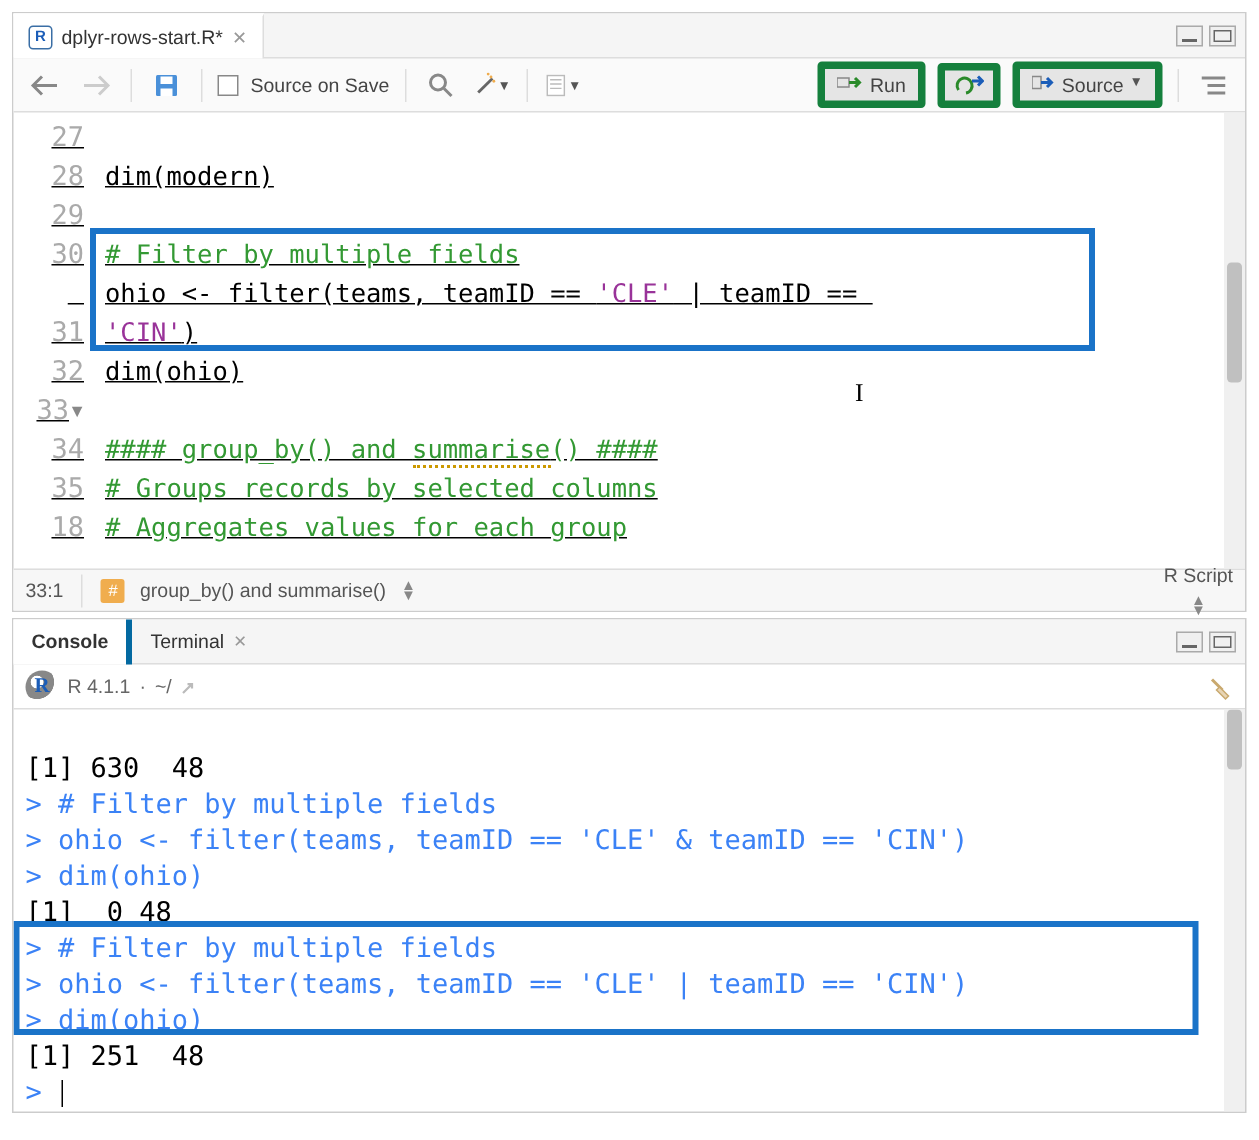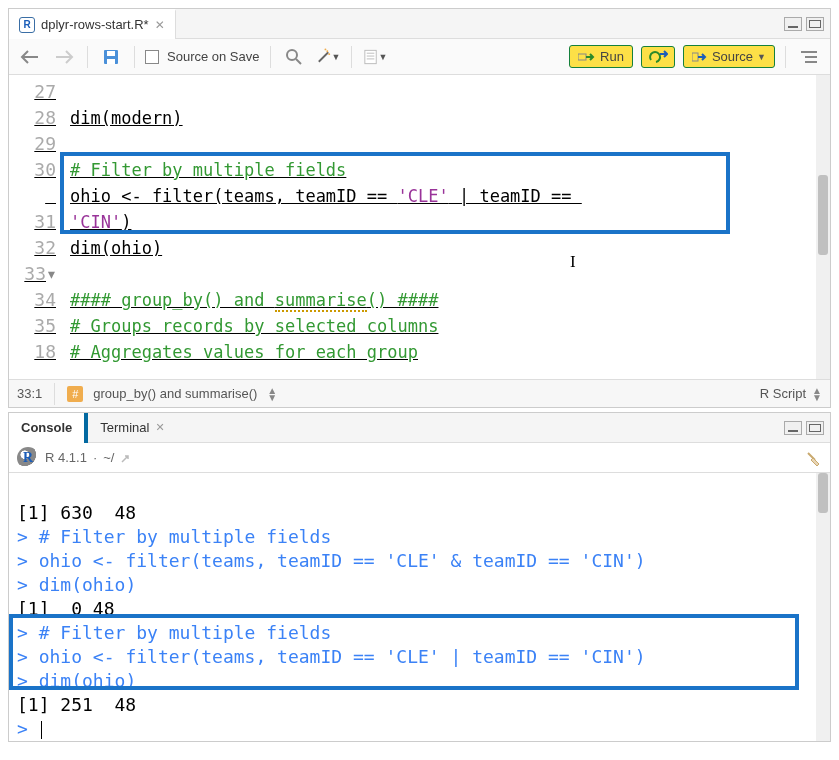--- a/index.html
+++ b/index.html
@@ -82,25 +82,25 @@
   }
   .tb-sep { width:1px; height:22px; background:#ddd; margin: 0 2px; }
   .icon-btn {
     display: flex; align-items:center; justify-content:center;
     width:26px; height:26px;
     border-radius:3px;
     cursor:pointer;
   }
   .checkbox { width:14px; height:14px; border:1px solid #888; background:#fff; display:inline-block; }
   .btn {
-    display:flex; align-items:center; gap:4px;
+    display:flex; align-items:flex-start; gap:4px;
     padding: 3px 8px;
-    border:1px solid #15803d;
+    border:5px solid #15803d;
     border-radius:3px;
-    background:#fde047;
+    background:#e5e5e5;
     cursor:pointer;
   }
   .editor-body {
     flex:1;
     display:flex;
     overflow:hidden;
     position:relative;
     text-decoration:underline;
   }
   .gutter {
@@ -148,21 +148,21 @@
     gap:10px;
   }
   .section-badge {
     background:#f0ad4e;
     color:#fff;
     width:16px; height:16px;
     display:flex; align-items:center; justify-content:center;
     font-size:11px;
     border-radius:2px;
   }
-  .status-right { margin-left:auto; display:flex; align-items:center; gap:6px; }
+  .status-right { margin-left:auto; display:flex; align-items:center; gap:6px;flex-direction:column; }
   .console-tabs {
     display:flex;
     align-items:center;
     background:#f5f5f5;
     border-bottom:1px solid #ddd;
     height:30px;
     position:relative;
     font-family:"Segoe UI", sans-serif;
   }
   .ctab {

